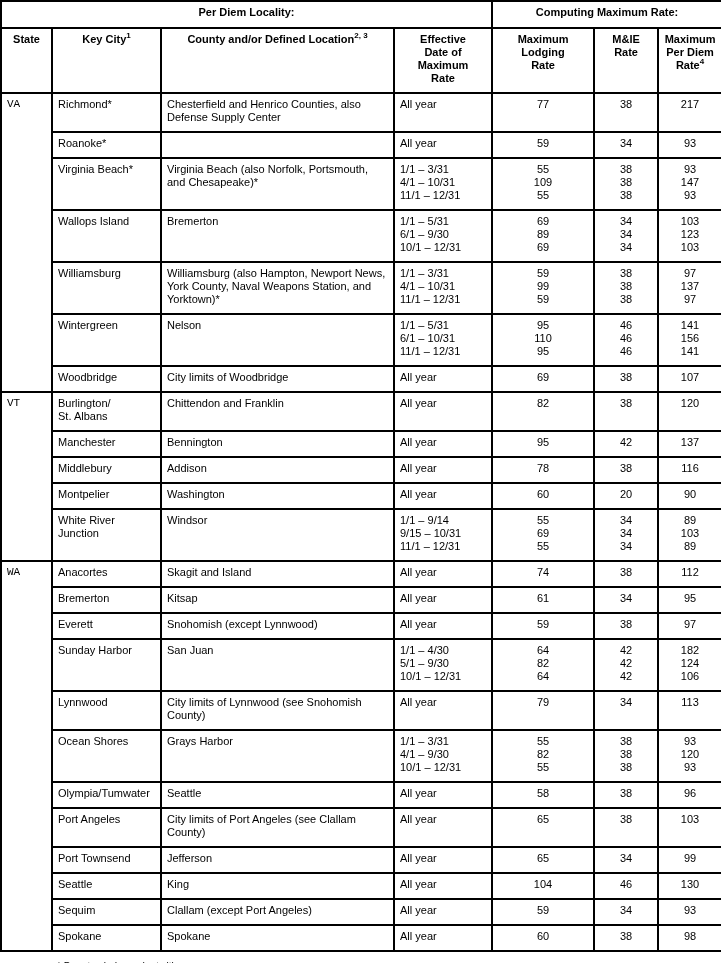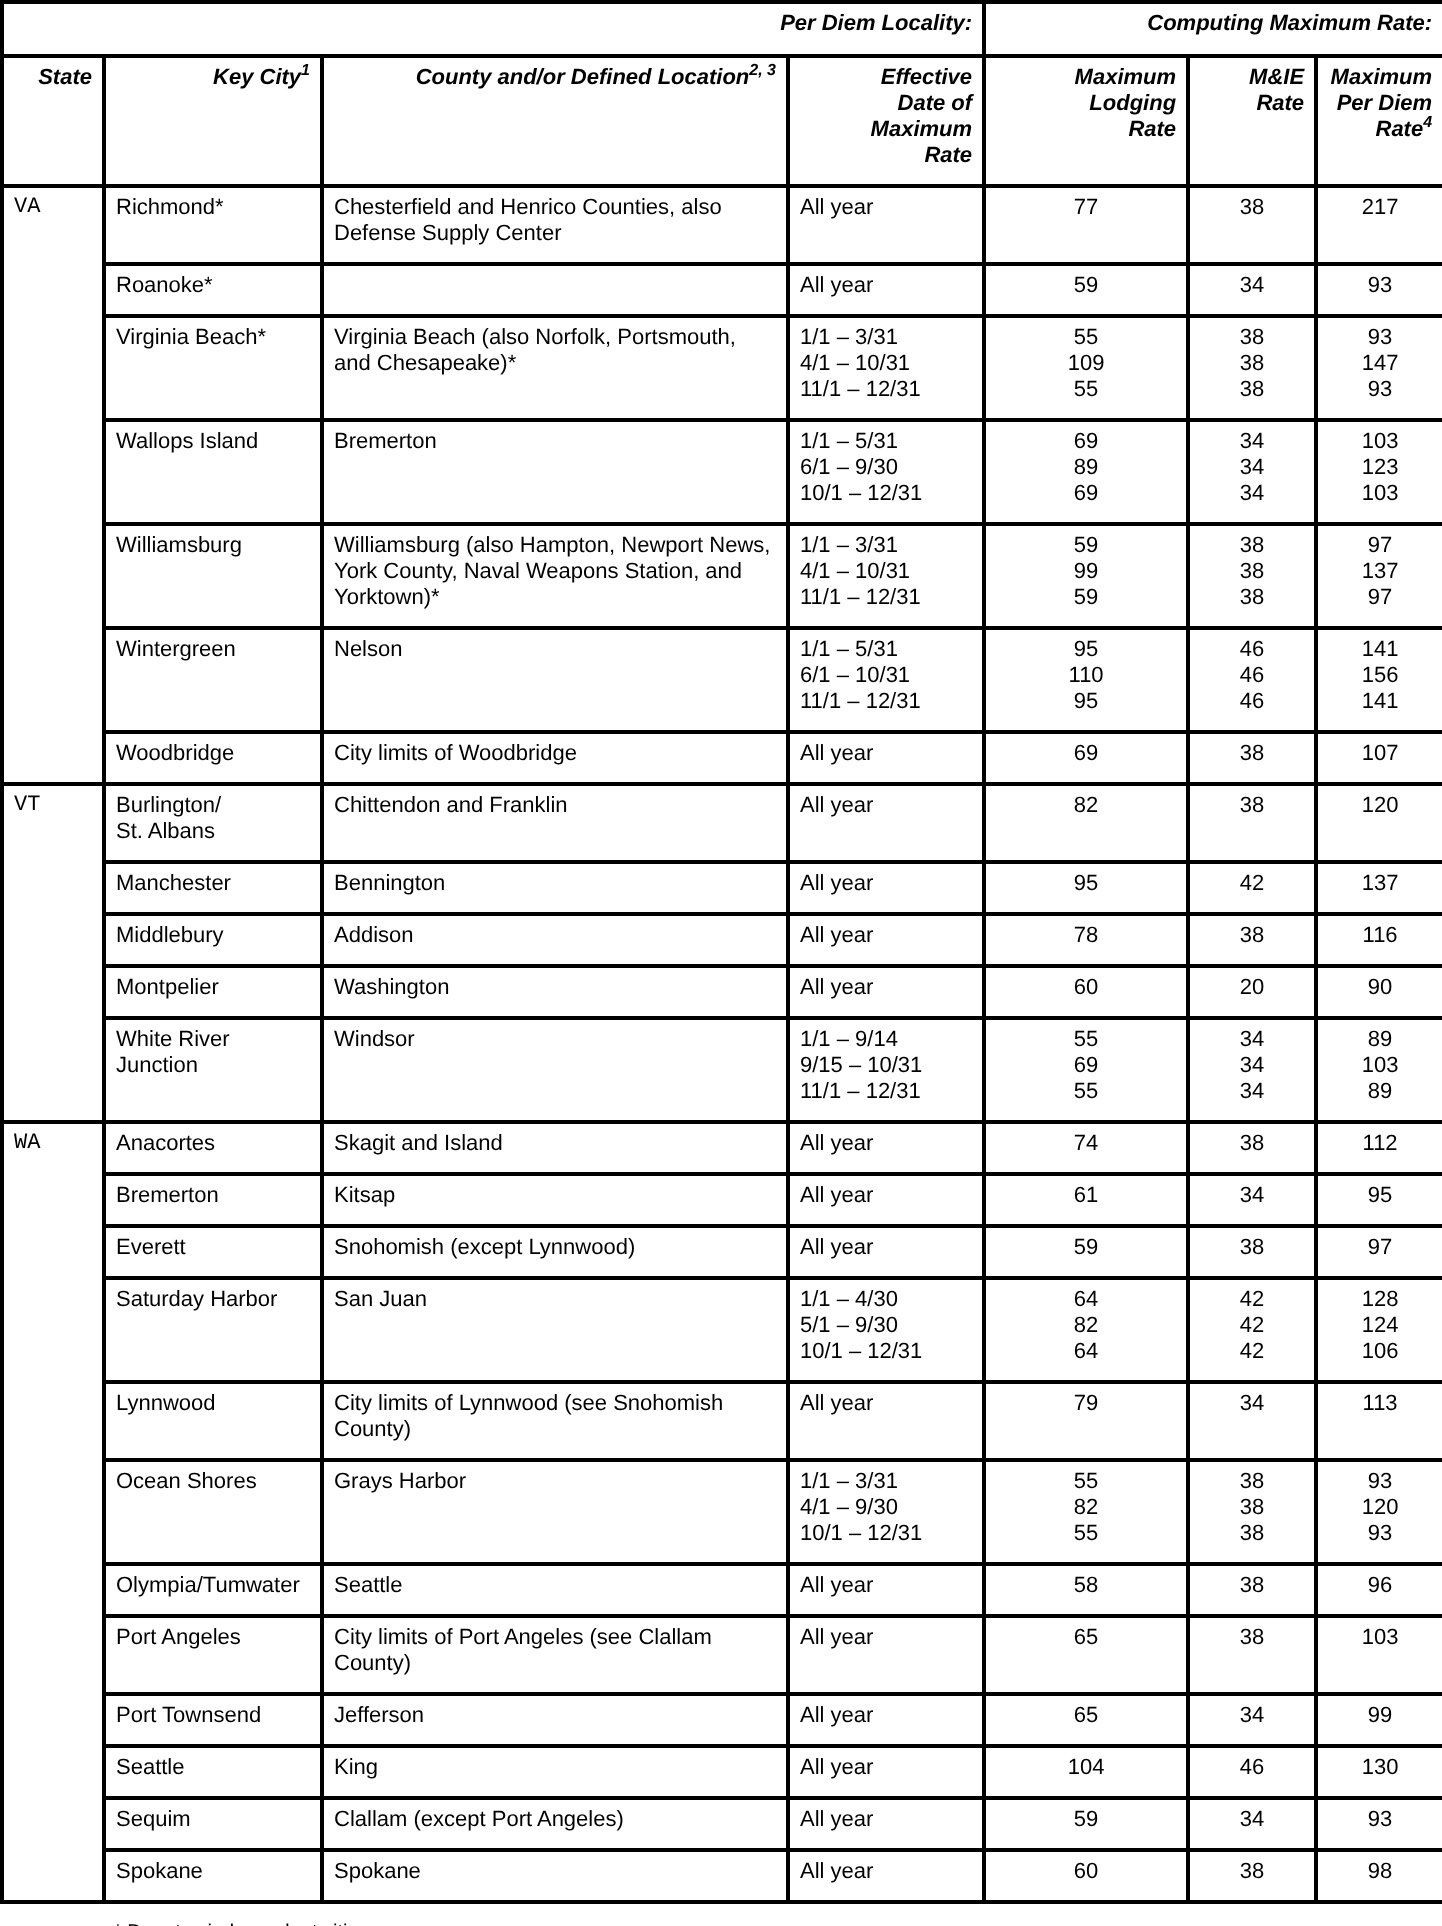--- a/index.html
+++ b/index.html
@@ -20,23 +20,22 @@
   table.per-diem th,
   table.per-diem td {
     border: 2px solid #000000;
     vertical-align: top;
     font-size: 11px;
     line-height: 13px;
     padding: 4px 5px 7px 5px;
     overflow: hidden;
   }
   table.per-diem th {
-    text-align: right;
+    text-align: center;
     font-weight: bold;
-    font-style: italic;
   }
   th .th-label { white-space: pre-line; }
   th.group-th { padding: 6px 5px 6px 5px; height: 27px; }
   sup { font-size: 8px; line-height: 0; }
   td { white-space: pre-line; }
   td.num { text-align: center; }
   td.state-cell { white-space: normal; font-family: Liberation Mono, monospace; }
   .footnote {
     font-size: 10px;
     line-height: 12px;
@@ -239,32 +238,32 @@
       </tr>
       <tr>
         <td>Everett</td>
         <td>Snohomish (except Lynnwood)</td>
         <td>All year</td>
         <td class="num">59</td>
         <td class="num">38</td>
         <td class="num">97</td>
       </tr>
       <tr>
-        <td>Saturday Harbor</td>
+        <td>Sunday Harbor</td>
         <td>San Juan</td>
         <td>1/1 – 4/30
 5/1 – 9/30
 10/1 – 12/31</td>
         <td class="num">64
 82
 64</td>
         <td class="num">42
 42
 42</td>
-        <td class="num">128
+        <td class="num">182
 124
 106</td>
       </tr>
       <tr>
         <td>Lynnwood</td>
         <td>City limits of Lynnwood (see Snohomish County)</td>
         <td>All year</td>
         <td class="num">79</td>
         <td class="num">34</td>
         <td class="num">113</td>

